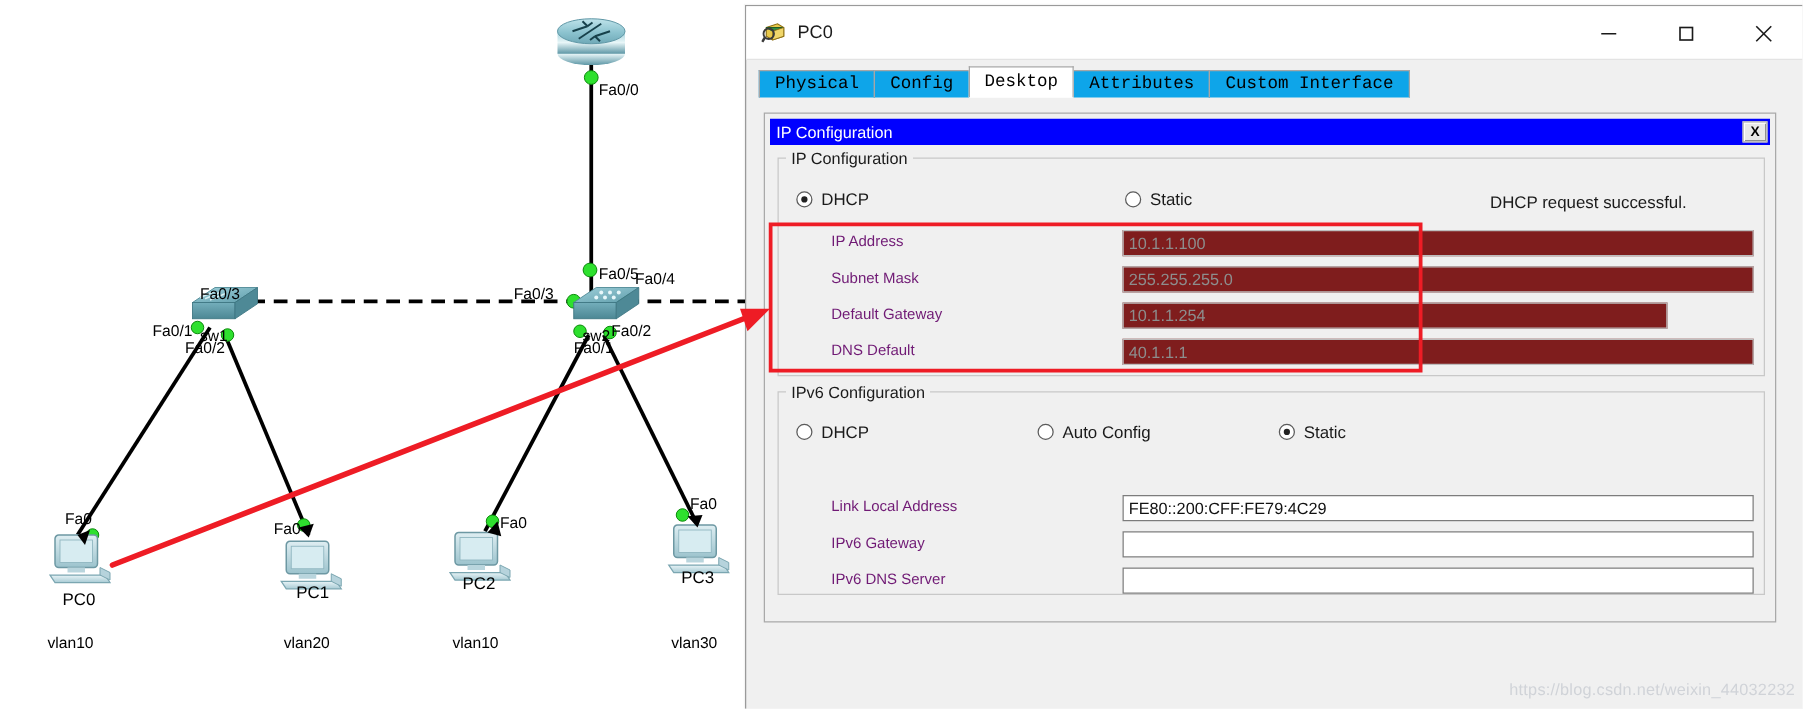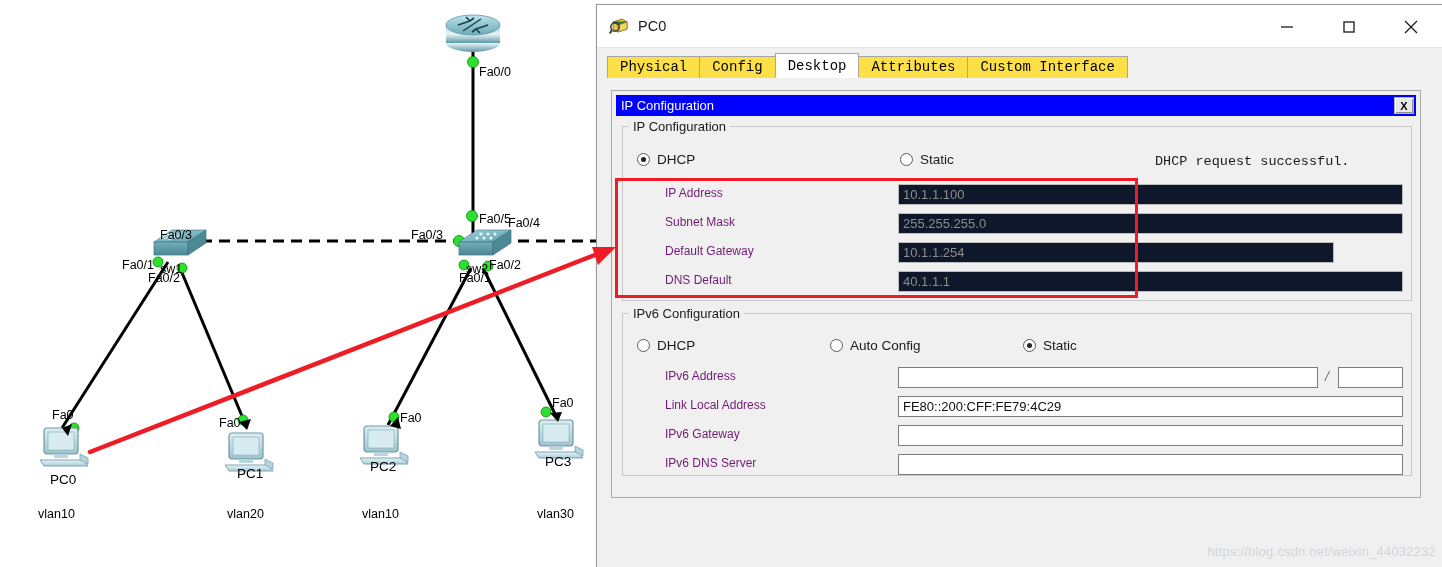--- a/index.html
+++ b/index.html
@@ -94,21 +94,21 @@
     margin: 6px 0 0 10px;
     display: flex; align-items: flex-end;
   }
   .tab {
     height: 22px;
     line-height: 21px;
     padding: 0 12px;
     font-family: "Liberation Mono", monospace;
     font-size: 14px;
     color: #000;
-    background: #fde047;
+    background: #0ea5e9;
     border: 1px solid #a6a6a6;
     border-bottom: none;
     margin-right: -1px;
     position: relative;
   }
   .tab.active {
     background: #ffffff;
     height: 25px;
     line-height: 24px;
     z-index: 5;
@@ -181,36 +181,37 @@
   }
   .rdot.sel::after {
     content: "";
     position: absolute; left: 2.5px; top: 2.5px;
     width: 5px; height: 5px; border-radius: 50%;
     background: #222;
   }
   .status-text {
     position: absolute;
     font-size: 13.5px; color: #1a1a1a;
-    font-family: Liberation Mono, monospace;
-    white-space: nowrap;
+    font-family: Liberation Sans, sans-serif;
+    white-space: nowrap;
+    margin-left: 37px;
   }
 
   .frow { position: absolute; left: 10px; width: 770px; height: 21px; }
   .flabel {
     position: absolute; left: 8px; top: 2px;
     font-size: 12px; color: #701a75;
     font-family: "Liberation Sans", sans-serif;
     white-space: nowrap;
     margin-left: 24px;
   }
   .finput {
     position: absolute;
     height: 21px;
-    background: #0f172a;
+    background: #7f1d1d;
     border: 1px solid #bdbdbd;
     font-size: 13px;
     color: #8d8d8d;
     padding: 0 4px;
     line-height: 19px;
     font-family: "Liberation Sans", sans-serif;
     white-space: nowrap;
     overflow: hidden;
   }
   .finput.editable {
@@ -490,26 +491,20 @@
         </div>
         <div class="radio" style="left:207px; top:17px;">
           <span class="rdot"></span>
           <span>Auto Config</span>
         </div>
         <div class="radio" style="left:400px; top:17px;">
           <span class="rdot sel"></span>
           <span>Static</span>
         </div>
 
-        <div class="frow" style="top:46px;">
-          <span class="flabel">IPv6 Address</span>
-          <span class="finput editable" style="left:265px; width:420px;"></span>
-          <span class="slash" style="left:692px; top:2px;">/</span>
-          <span class="finput editable" style="left:705px; width:65px;"></span>
-        </div>
         <div class="frow" style="top:75px;">
           <span class="flabel">Link Local Address</span>
           <span class="finput editable" style="left:265px; width:505px;">FE80::200:CFF:FE79:4C29</span>
         </div>
         <div class="frow" style="top:104px;">
           <span class="flabel">IPv6 Gateway</span>
           <span class="finput editable" style="left:265px; width:505px;"></span>
         </div>
         <div class="frow" style="top:133px;">
           <span class="flabel">IPv6 DNS Server</span>

